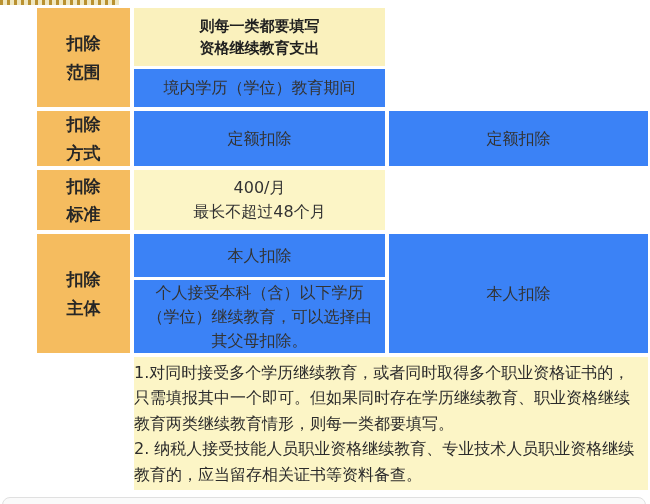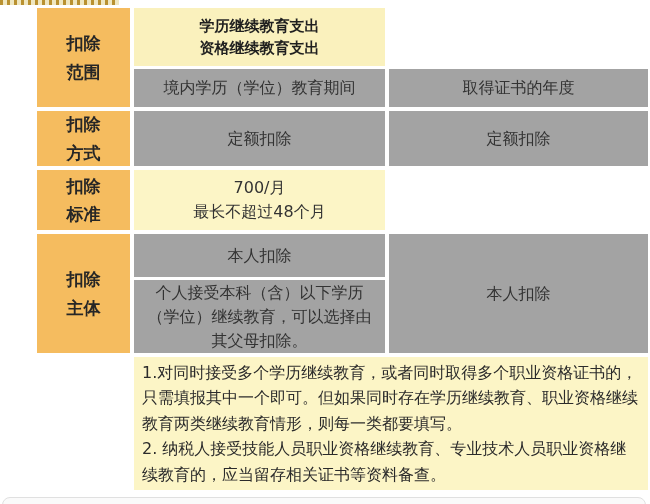--- a/index.html
+++ b/index.html
@@ -28,36 +28,36 @@
   }
   .orange{
     background:#f5bc5f;font-weight:bold;color:#262626;font-size:17px;
     white-space:pre-line;line-height:1.65;margin-left:29px;
   }
   .cream{
     background:#faf1bd;font-weight:bold;color:#1f1f1f;
     white-space:pre-line;font-size:15px;line-height:1.5;
   }
   .yellow{background:#fcf5c6;}
-  .gray{background:#a3a3a3;}
+  .gray{background:#3b82f6;}
   .pre{white-space:pre-line;}
   .span-label{grid-row:1/3;grid-column:1;}
   .span34{grid-column:3/5;}
   .span24{grid-column:2/5;}
   .pad{padding:2px 8px;}
   .notes-label-text{
     font-weight:bold;font-size:18px;line-height:1.5;white-space:pre-line;
     color:#d9c489;
     -webkit-text-stroke:1.4px #322b1e;
     paint-order:stroke fill;
     text-shadow:1px 1px 0 rgba(60,47,22,0.55);
   }
   .note-cell{
     flex-direction:column;align-items:flex-start;justify-content:center;
-    text-align:left;padding:6px 10px 6px 8px;
+    text-align:left;padding:6px 10px 6px 0;
     font-size:16px;line-height:1.6;color:#2b2b2b;
   }
   .note-cell p{margin:0;}
   .card-bottom{
     position:absolute;left:2px;width:644px;top:497px;height:20px;
     background:#fafafa;border:1px solid #e0e0e0;border-radius:8px;
     box-sizing:border-box;
   }
 </style>
 </head>
@@ -65,37 +65,36 @@
 
 <div class="page">
 
   <div class="deco-strip"></div>
 
   <div class="tbl">
 
     <div class="grid-row row-scope">
       <div class="cell orange span-label">扣除
 范围</div>
-      <div class="cell cream">学历继续教育支出
+      <div class="cell cream">则每一类都要填写
 资格继续教育支出</div>
       <div class="cell gray pad" style="grid-column:2;">境内学历（学位）教育期间</div>
-      <div class="cell gray span34 pad">取得证书的年度</div>
     </div>
 
     <div class="grid-row row-method">
       <div class="cell orange">扣除
 方式</div>
       <div class="cell gray pad">定额扣除</div>
       <div class="cell gray span34 pad">定额扣除</div>
     </div>
 
     <div class="grid-row row-standard">
       <div class="cell orange">扣除
 标准</div>
-      <div class="cell yellow pad pre">700/月
+      <div class="cell yellow pad pre">400/月
 最长不超过48个月</div>
     </div>
 
     <div class="grid-row row-subject">
       <div class="cell orange span-label">扣除
 主体</div>
       <div class="cell gray pad" style="grid-column:2;grid-row:1;">本人扣除</div>
       <div class="cell gray pad" style="grid-column:2;grid-row:2;text-align:center;">个人接受本科（含）以下学历（学位）继续教育，可以选择由其父母扣除。</div>
       <div class="cell gray span34 pad" style="grid-row:1/3;">本人扣除</div>
     </div>

